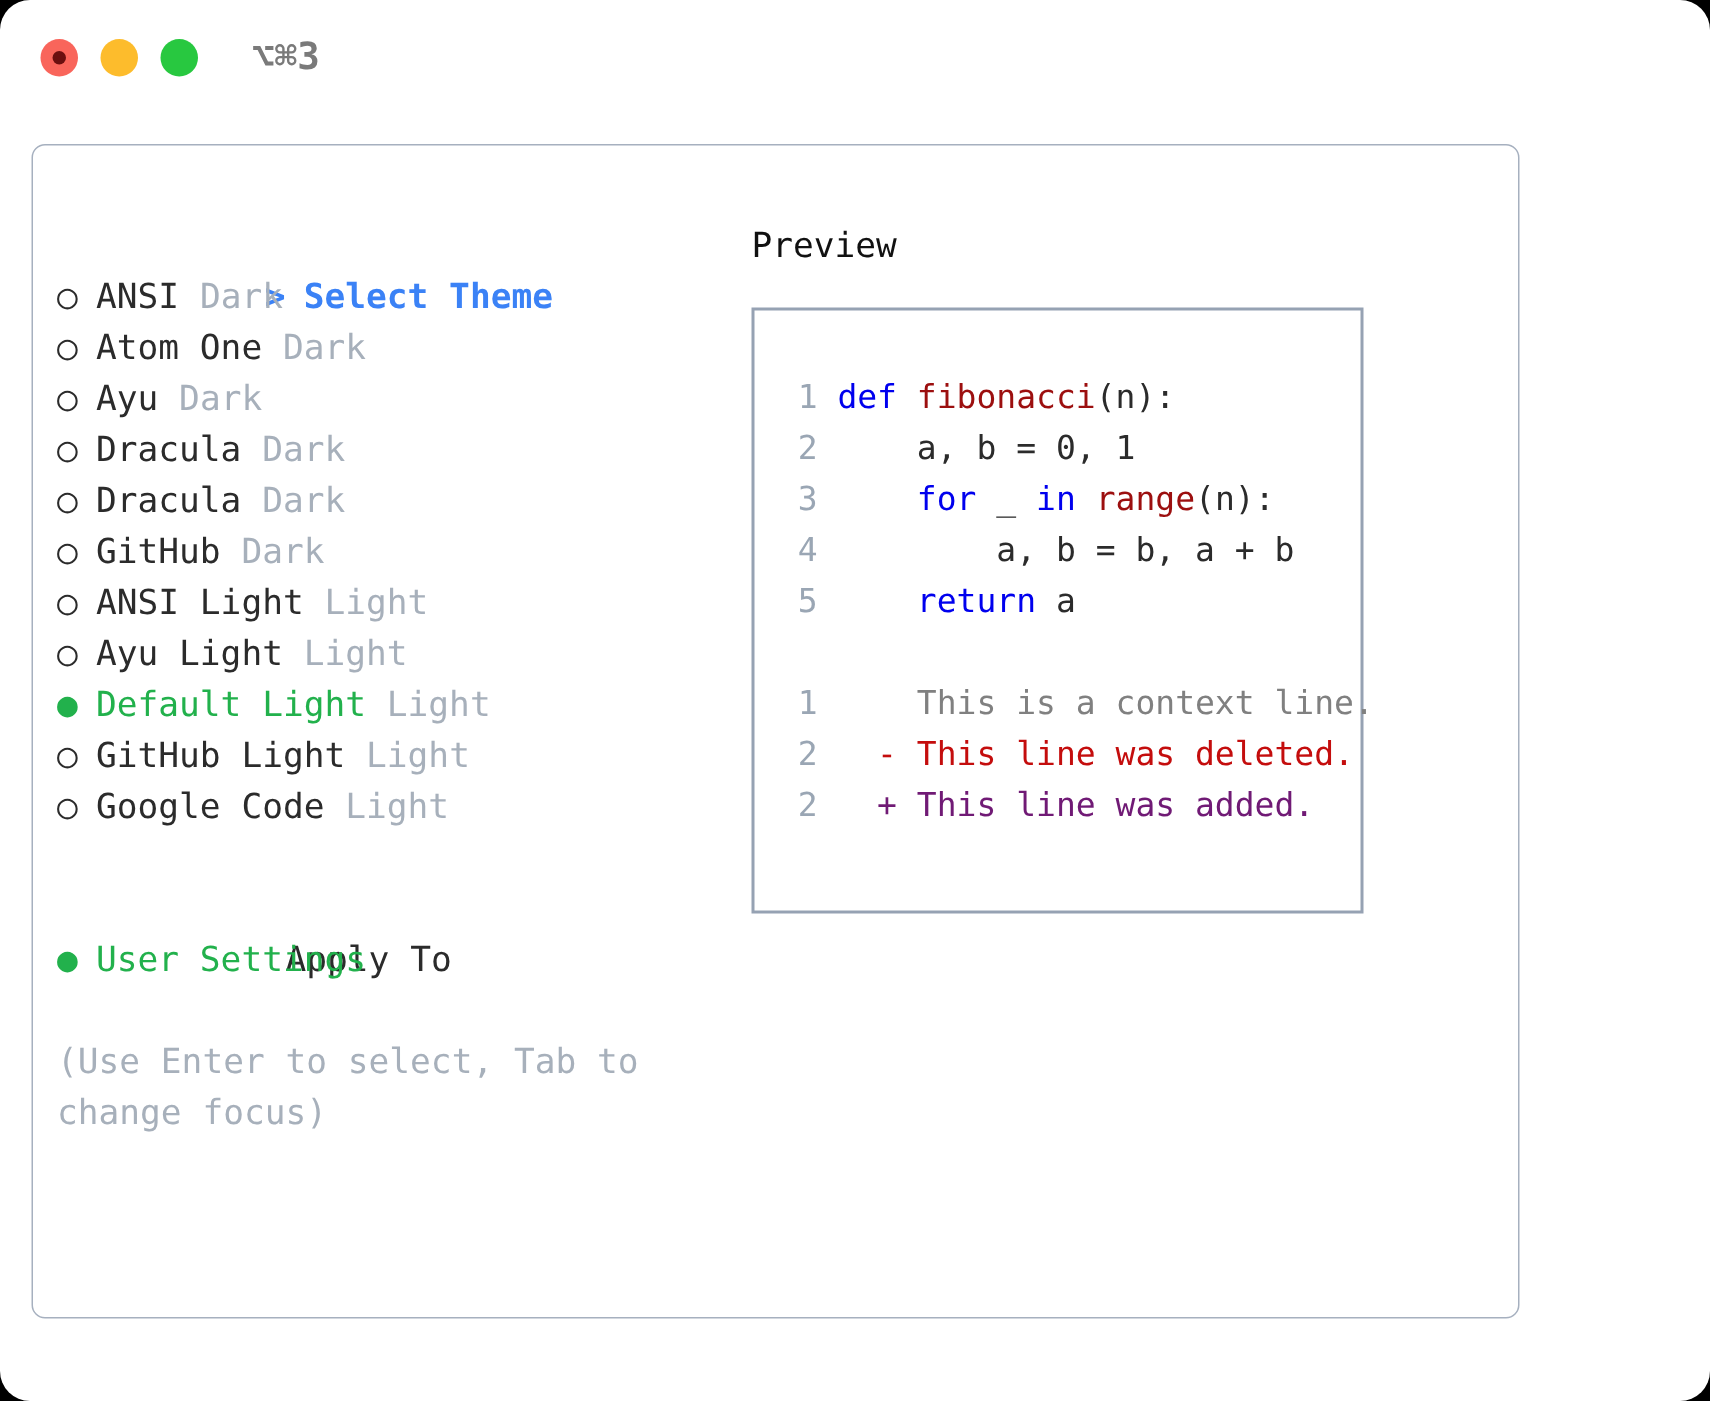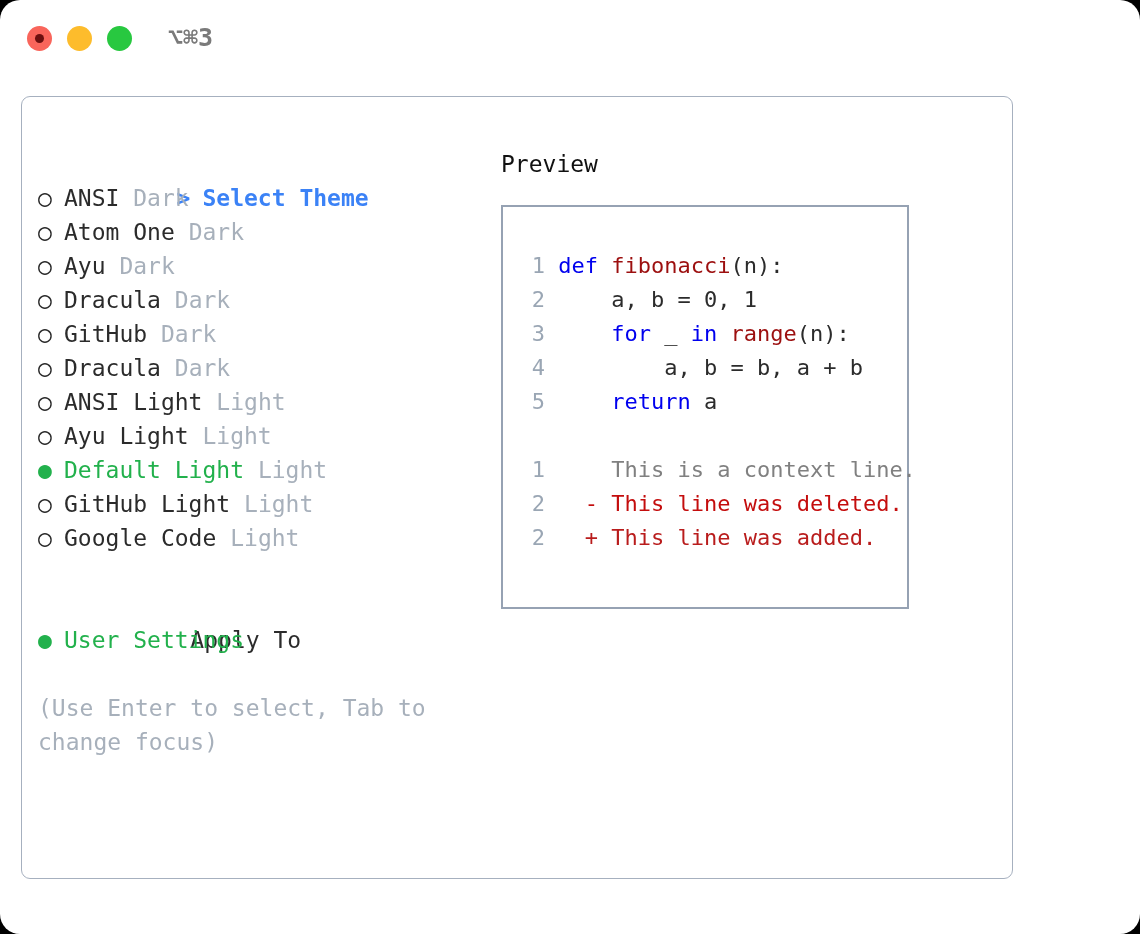--- a/index.html
+++ b/index.html
@@ -169,21 +169,21 @@
     display: inline-block;
     width: 28px;
     text-align: right;
     color: #9aa6b4;
   }
   .kw   { color: #0000ee; }
   .fn   { color: #9c0f0f; }
   .plain{ color: #2b2b2b; }
   .ctx  { color: #808080; }
   .del  { color: #c40d0d; }
-  .add  { color: #b91c1c; }
+  .add  { color: #701a75; }
   .blank-line { height: 34px; }
 </style>
 </head>
 <body>
 
 <div class="window">
 
   <div class="titlebar">
     <div class="lights">
       <div class="light red"></div>
@@ -198,22 +198,22 @@
 
       <div class="left-col">
         <div class="row heading-row">
           <span class="marker">&gt;</span><span>Select Theme</span>
         </div>
         <div id="theme-items">
             <div class="row"><span class="marker">○</span><span>ANSI</span><span> </span><span class="tag">Dark</span></div>
             <div class="row"><span class="marker">○</span><span>Atom One</span><span> </span><span class="tag">Dark</span></div>
             <div class="row"><span class="marker">○</span><span>Ayu</span><span> </span><span class="tag">Dark</span></div>
             <div class="row"><span class="marker">○</span><span>Dracula</span><span> </span><span class="tag">Dark</span></div>
+            <div class="row"><span class="marker">○</span><span>Dracula</span><span> </span><span class="tag">Dark</span></div>
             <div class="row"><span class="marker">○</span><span>GitHub</span><span> </span><span class="tag">Dark</span></div>
-            <div class="row"><span class="marker">○</span><span>Dracula</span><span> </span><span class="tag">Dark</span></div>
             <div class="row"><span class="marker">○</span><span>ANSI Light</span><span> </span><span class="tag">Light</span></div>
             <div class="row"><span class="marker">○</span><span>Ayu Light</span><span> </span><span class="tag">Light</span></div>
             <div class="row selected"><span class="marker">●</span><span>Default Light</span><span> </span><span class="tag">Light</span></div>
             <div class="row"><span class="marker">○</span><span>GitHub Light</span><span> </span><span class="tag">Light</span></div>
             <div class="row"><span class="marker">○</span><span>Google Code</span><span> </span><span class="tag">Light</span></div>
           </div>
 
         <div class="spacer-row"></div>
 
         <div class="section-label">

